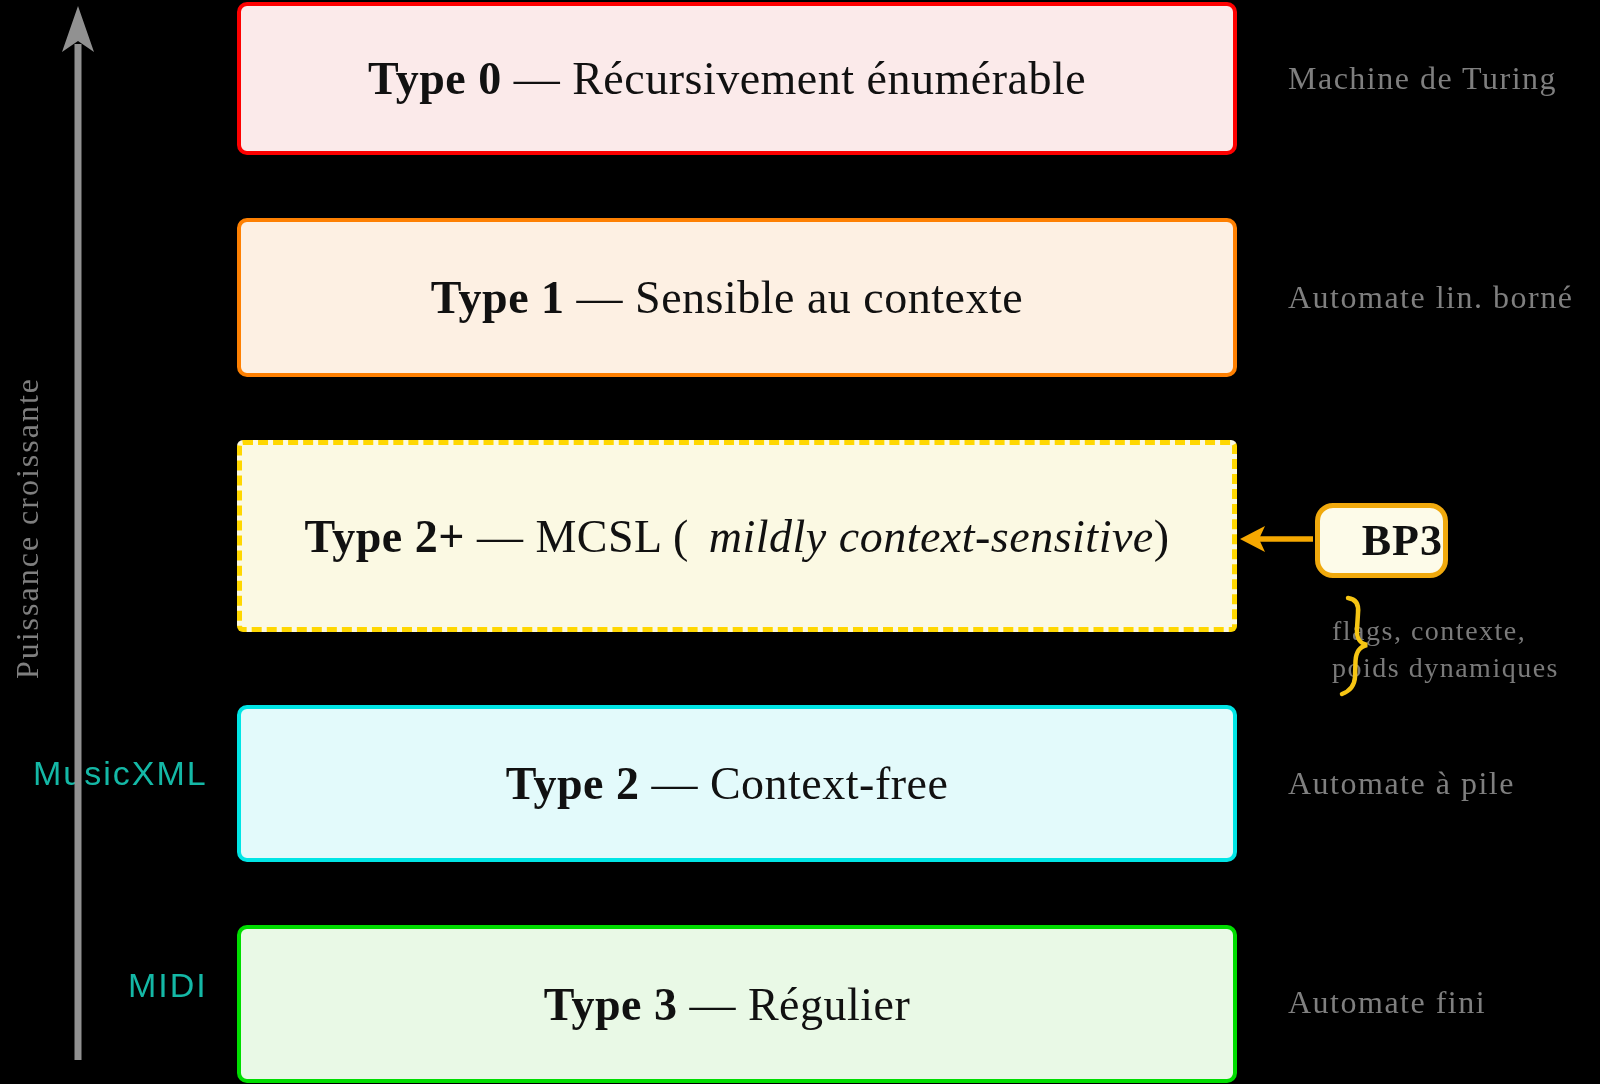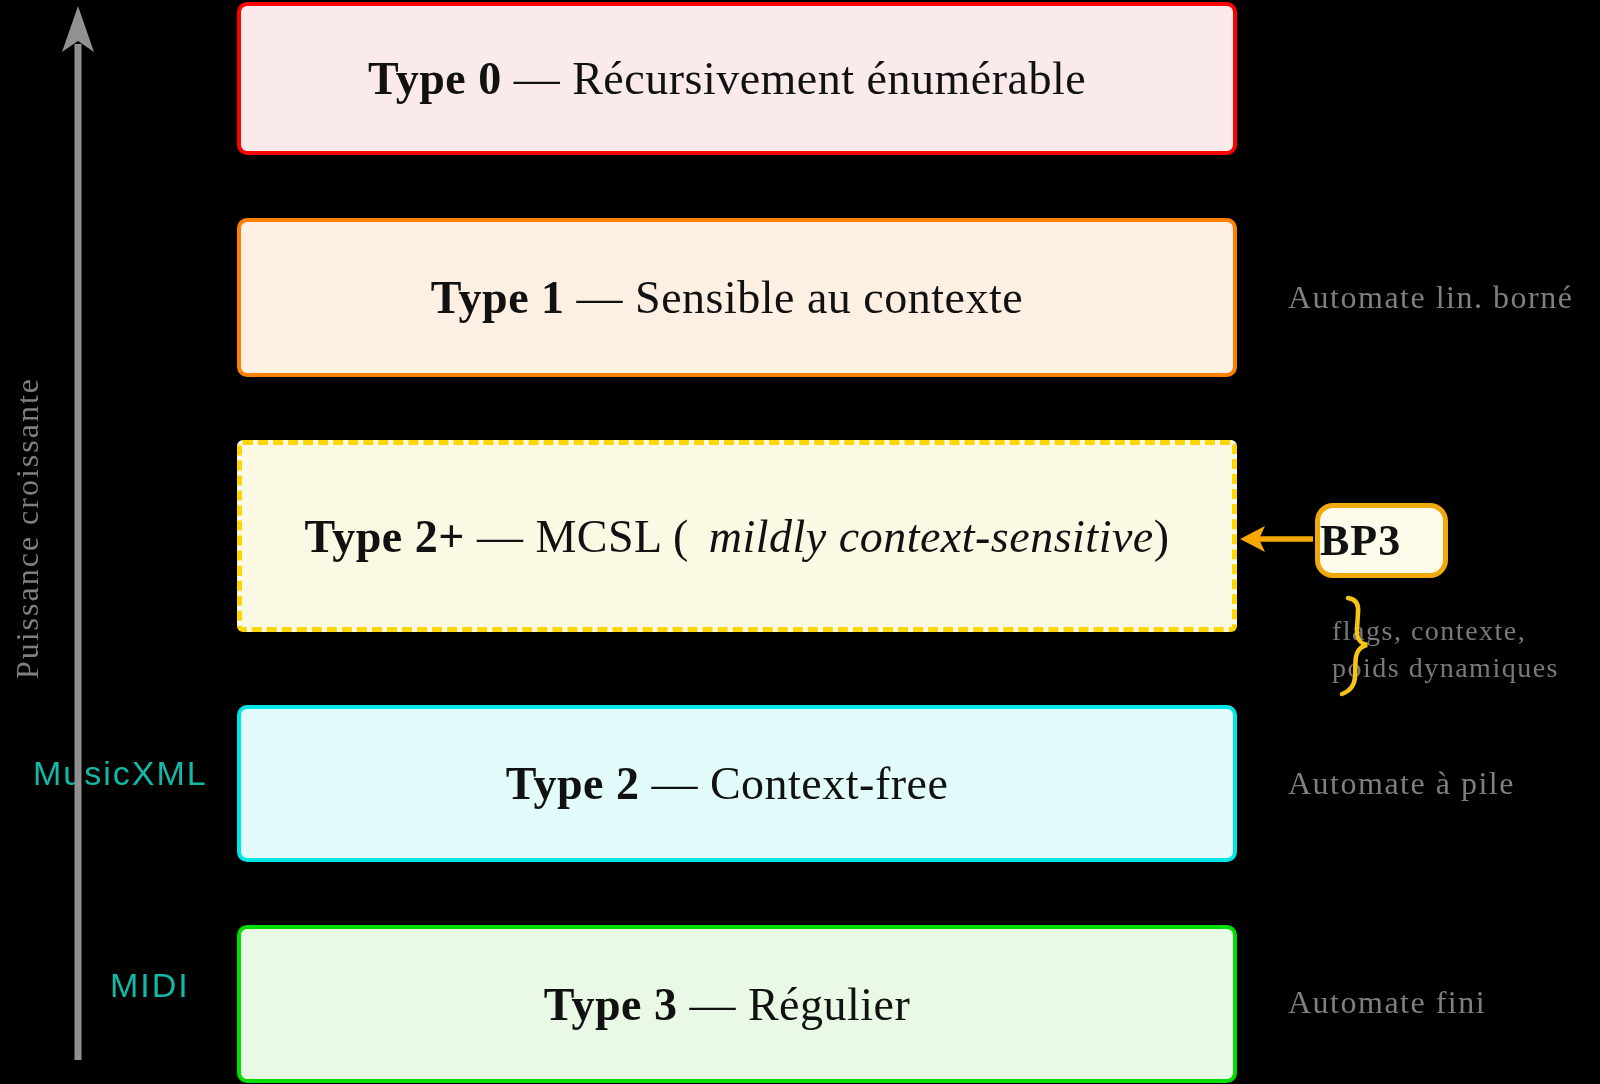--- a/index.html
+++ b/index.html
@@ -71,36 +71,36 @@
     position: absolute;
     transform: translateY(-50%);
     color: #14b8a6;
     font-family: Liberation Sans, sans-serif;
     font-size: 34px;
     letter-spacing: 2px;
     white-space: nowrap;
     z-index: 2;
   }
   .fmt-musicxml { left: 33px;  top: 773px; }
-  .fmt-midi     { left: 110px; top: 985px; }
+  .fmt-midi     { left: 128px; top: 985px; }
 
   
   .bp3-box {
     position: absolute;
     left: 1315px;
     top: 503px;
     width: 133px;
     height: 75px;
     box-sizing: border-box;
     border: 5px solid #f0a90d;
     border-radius: 18px;
     background: #fdfbe9;
     display: flex;
     align-items: center;
-    justify-content: flex-start;
+    justify-content: flex-end;
     z-index: 3;
   }
   .bp3-label {
     font-size: 44px;
     font-weight: bold;
     color: #111;
     letter-spacing: 1px;
   }
   .bp3-note {
     position: absolute;
@@ -145,20 +145,21 @@
   </div>
 
   <div class="type-box box2">
     <div class="box-label"><b>Type 2</b><span> — Context-free</span><i></i><span></span></div>
   </div>
 
   <div class="type-box box3">
     <div class="box-label"><b>Type 3</b><span> — Régulier</span><i></i><span></span></div>
   </div>
 
+  <div class="side-label side0">Machine de Turing</div>
   <div class="side-label side2">Automate à pile</div>
   <div class="side-label side1">Automate lin. borné</div>
   <div class="side-label side3">Automate fini</div>
 
   <div class="bp3-box">
     <span class="bp3-label">BP3</span>
   </div>
 
   <div class="bp3-note">
     <div>flags, contexte,</div>

